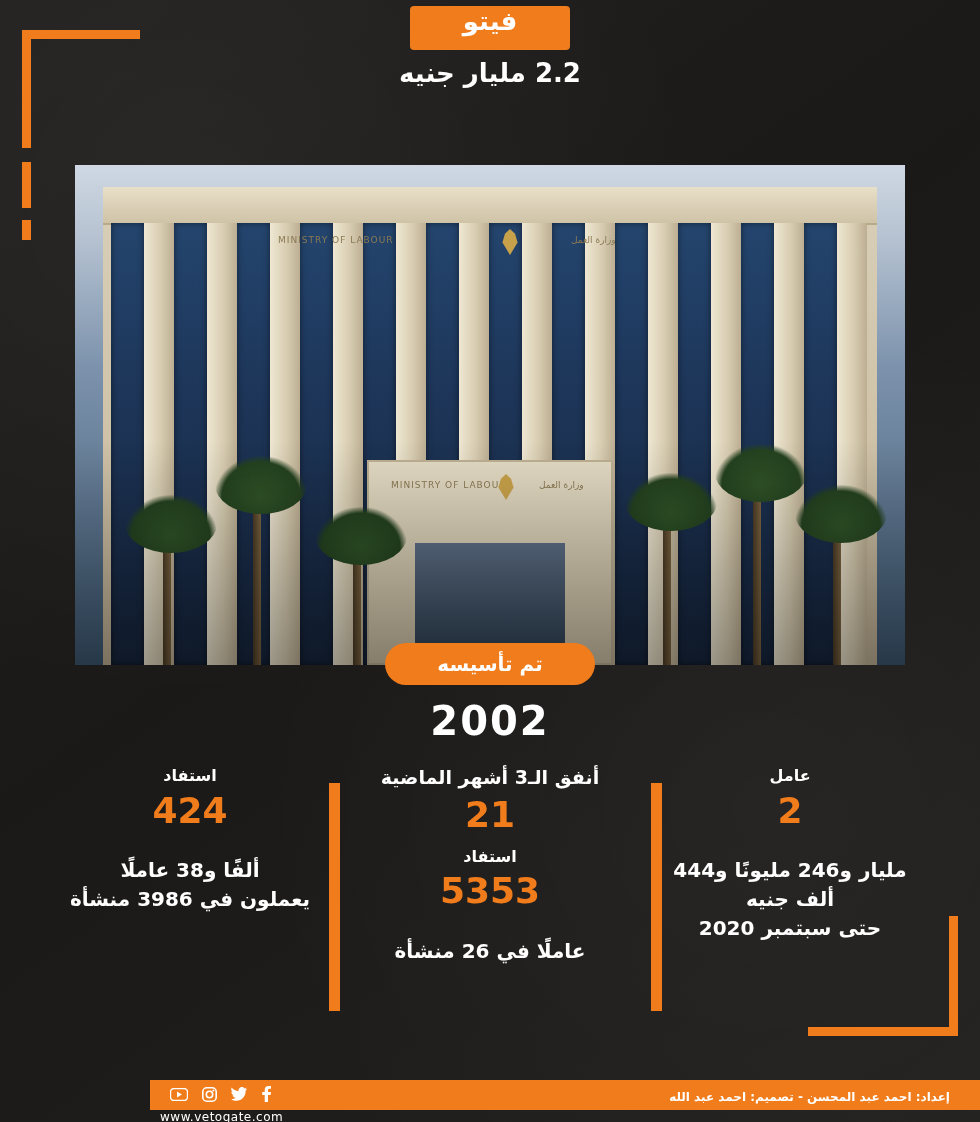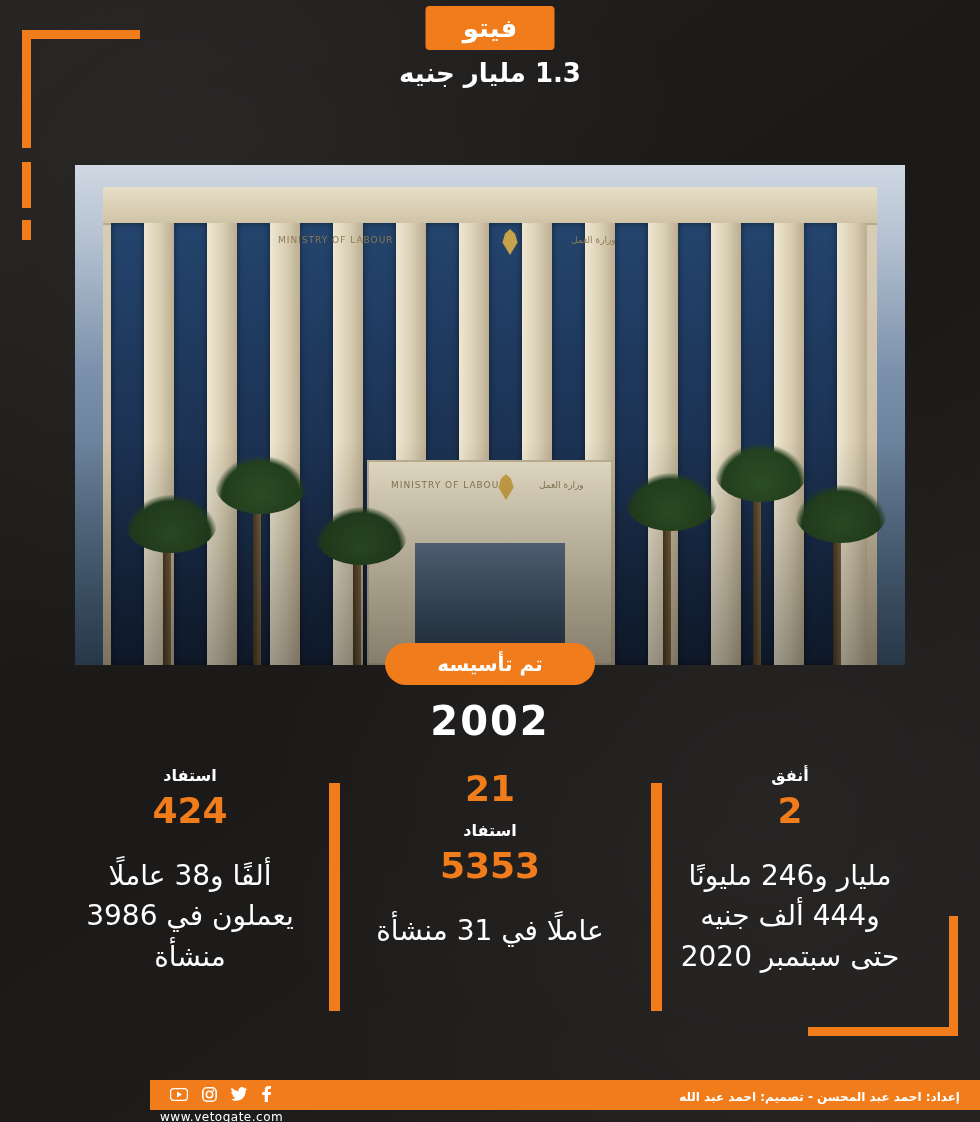--- a/index.html
+++ b/index.html
@@ -42,26 +42,26 @@
   
   #br-h { right: 22px; bottom: 86px; width: 150px; height: 9px; }
   #br-v { right: 22px; bottom: 86px; width: 9px; height: 120px; }
 
   
   #logo {
     position: absolute;
     left: 50%;
     transform: translateX(-50%);
     top: 6px;
-    width: 129px;
+    width: 160px;
     height: 44px;
     background: #f07c1b;
     border-radius: 4px;
     display: flex;
-    align-items: center;
+    align-items: flex-start;
     justify-content: center;
   }
   #logo-text {
     color: #fff;
     font-size: 26px;
     font-weight: bold;
     letter-spacing: 1px;
     direction: rtl;
   }
 
@@ -239,22 +239,22 @@
   }
   .stat-label.small { font-size: 19px; }
   .stat-num {
     color: #f07c1b;
     font-size: 36px;
     font-weight: bold;
     line-height: 1.2;
     margin: 2px 0;
   }
   .stat-sub {
-    font-size: 28px;
-    font-weight: normal;
+    font-size: 20px;
+    font-weight: bold;
     line-height: 1.45;
     margin-top: 24px;
   }
   .divider {
     position: absolute;
     top: 18px;
     width: 11px;
     height: 228px;
     background: #f07c1b;
   }
@@ -271,21 +271,21 @@
   #footer-bar {
     position: absolute;
     left: 150px;
     bottom: 12px;
     width: 830px;
     height: 30px;
     background: #f07c1b;
   }
   #credits {
     position: absolute;
-    right: 20px;
+    right: 30px;
     bottom: 18px;
     color: #ffffff;
     font-size: 12px;
     font-weight: bold;
     direction: rtl;
     white-space: nowrap;
   }
   #social {
     position: absolute;
     left: 170px;
@@ -323,21 +323,21 @@
   <div id="tr1"></div>
   <div id="tr2"></div>
   <div class="frame" id="br-h"></div>
   <div class="frame" id="br-v"></div>
 
   <div id="logo">
     <span id="logo-text">فيتو</span>
   </div>
 
   <div id="headline">
-    <div class="l1">1.3 مليار جنيه</div>
+    <div class="l1">2.2 مليار جنيه</div>
   </div>
 
   <div id="photo">
     <div id="photo-sky"></div>
     <div id="facade">
       <div id="cornice"></div>
 
       <div class="glass" style="left:8px;"></div>
       <div class="pillar" style="left:41px;"></div>
       <div class="glass" style="left:71px;"></div>
@@ -397,31 +397,32 @@
   </div>
 
   <div id="founded-pill">
     <span>تم تأسيسه</span>
   </div>
   <div id="founded-year">2002</div>
 
   <div id="stats">
 
     <div class="stat-col">
-      <div class="stat-label">أنفق</div>
+      <div class="stat-label">عامل</div>
       <div class="stat-num">2</div>
       <div class="stat-sub" style="white-space:pre-line;">مليار و246 مليونًا و444 ألف جنيه
 حتى سبتمبر 2020</div>
     </div>
 
     <div class="stat-col">
+      <div class="stat-label small">أنفق الـ3 أشهر الماضية</div>
       <div class="stat-num">21</div>
       <div class="stat-label" style="margin-top:10px;">استفاد</div>
       <div class="stat-num">5353</div>
-      <div class="stat-sub">عاملًا في 31 منشأة</div>
+      <div class="stat-sub">عاملًا في 26 منشأة</div>
     </div>
 
     <div class="stat-col">
       <div class="stat-label">استفاد</div>
       <div class="stat-num">424</div>
       <div class="stat-sub" style="white-space:pre-line;">ألفًا و38 عاملًا
 يعملون في 3986 منشأة</div>
     </div>
 
     <div class="divider" id="div-1"></div>

